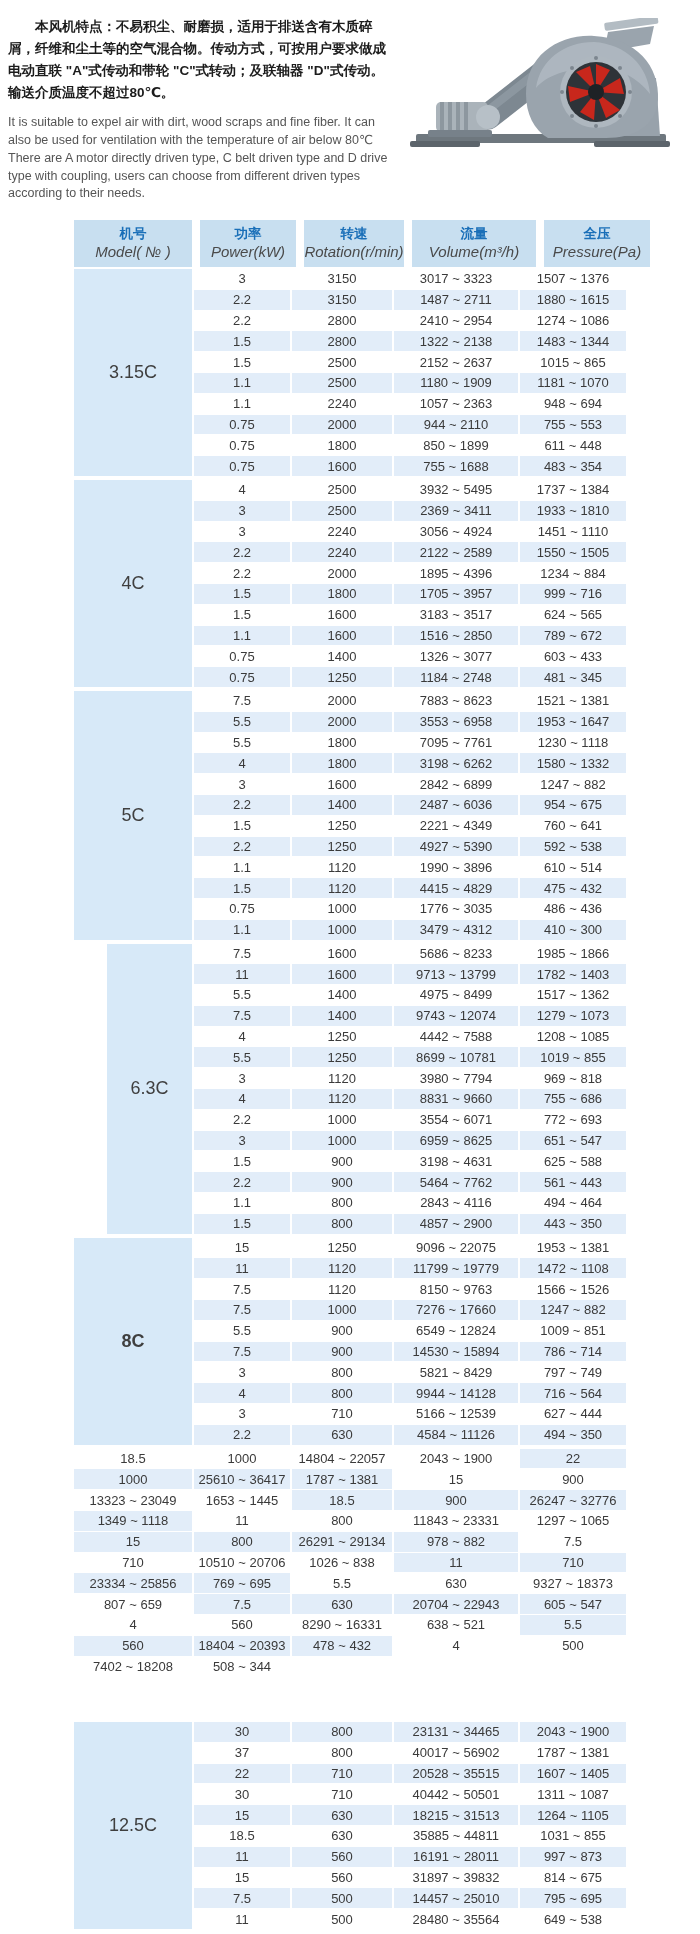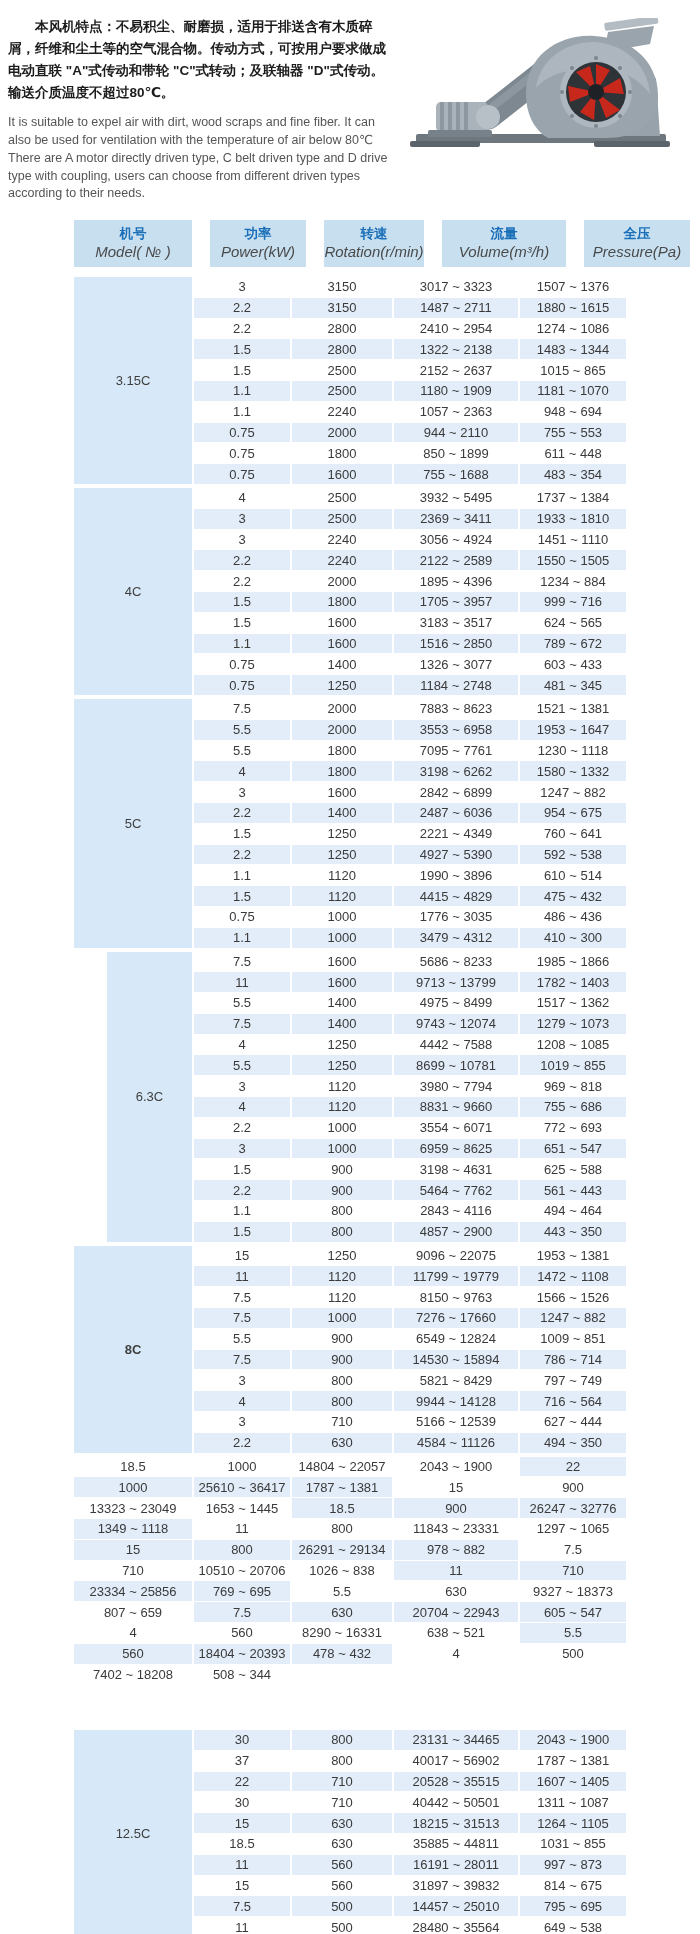--- a/index.html
+++ b/index.html
@@ -26,38 +26,38 @@
   :root{
     --cols:118px 96px 100px 124px 106px;
     --rh:19.8px;
     --hdr-bg:#c8dff0;
     --model-bg:#d7e9f8;
     --alt-bg:#e2edf9;
     --accent:#1a6fb8;
   }
   .spec-table{margin:8px 0 0 74px;width:552px;}
   .thead{
-    display:grid;grid-template-columns:var(--cols);column-gap:18px;margin-bottom:10px;
+    display:grid;grid-template-columns:var(--cols);column-gap:8px;margin-bottom:2px;
   }
   .hcell{
     background:var(--hdr-bg);height:47px;
     display:flex;flex-direction:column;align-items:center;justify-content:center;
   }
   .hcell .cn{color:var(--accent);font-weight:bold;font-size:13.5px;line-height:1.15;}
   .hcell .en{color:#4a4a4a;font-size:15px;line-height:1.2;margin-top:1px;font-style:italic;}
 
   .tbody{}
   .group{
     display:grid;grid-template-columns:var(--cols);
     column-gap:2px;row-gap:1px;margin-bottom:4px;
   }
   .model-cell{
     background:var(--model-bg);
     display:flex;align-items:center;justify-content:center;
-    font-size:13px;color:#3f3f3f;
+    font-size:18px;color:#3f3f3f;
   }
   .cell{
     background:#ffffff;height:var(--rh);
     display:flex;align-items:center;justify-content:center;
     font-size:13px;color:#3a3a3a;white-space:nowrap;
   }
   .cell.alt{background:var(--alt-bg);}
 </style>
 </head>
 <body>

